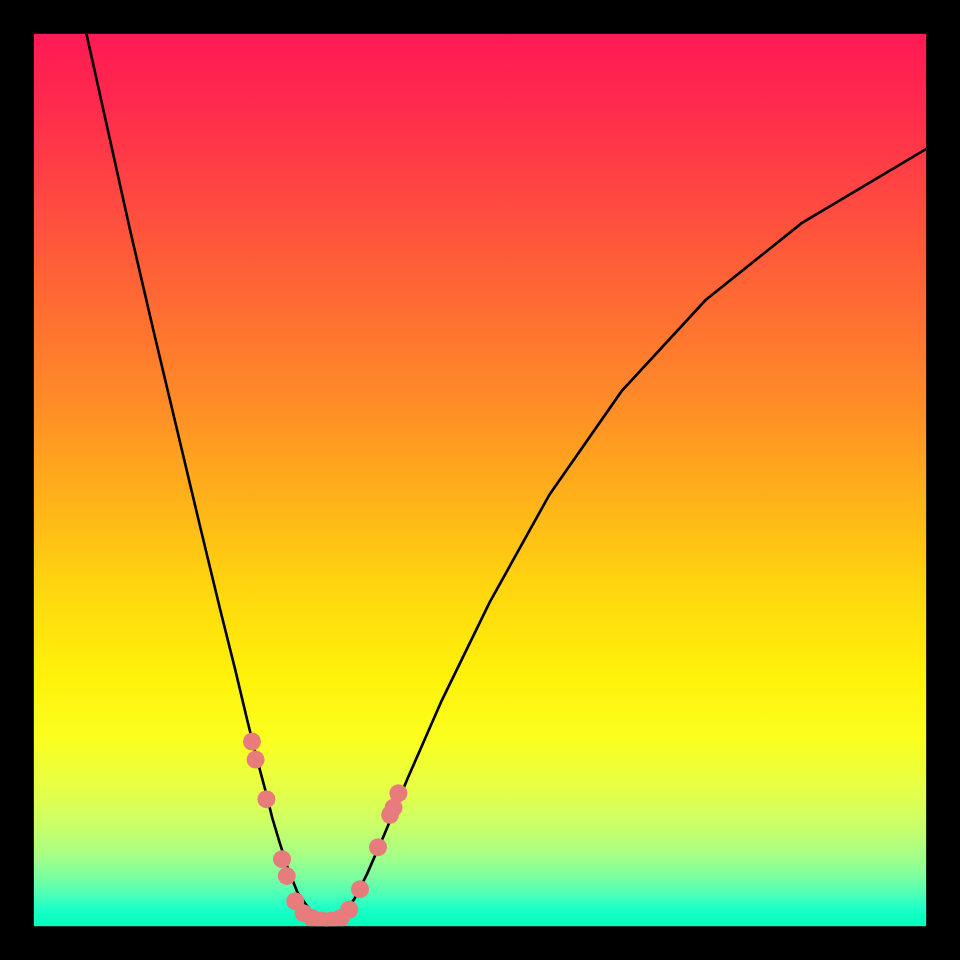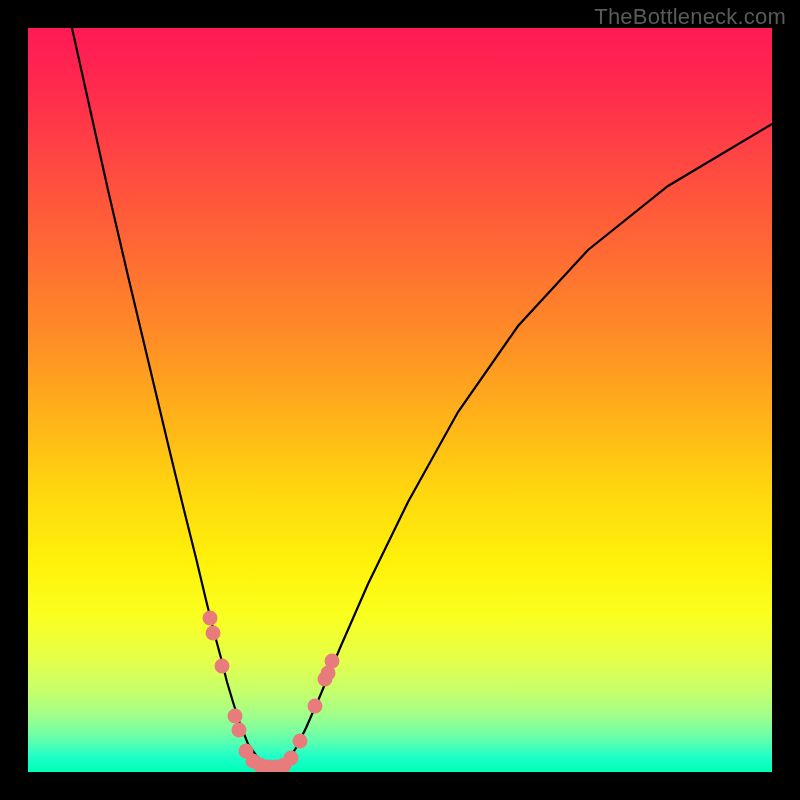--- a/index.html
+++ b/index.html
@@ -88,14 +88,13 @@
           <circle cx="256" cy="737" r="7.5" fill="#e87b7b"></circle>
           <circle cx="263" cy="730" r="7.5" fill="#e87b7b"></circle>
           <circle cx="272" cy="713" r="7.5" fill="#e87b7b"></circle>
           <circle cx="287" cy="678" r="7.5" fill="#e87b7b"></circle>
           <circle cx="297" cy="651" r="7.5" fill="#e87b7b"></circle>
           <circle cx="300" cy="645" r="7.5" fill="#e87b7b"></circle>
           <circle cx="304" cy="633" r="7.5" fill="#e87b7b"></circle>
         </g>
     </svg>
   </div>
-  <div class="watermark">TheBottleneck.com</div>
 </div>
 
 </body></html>

